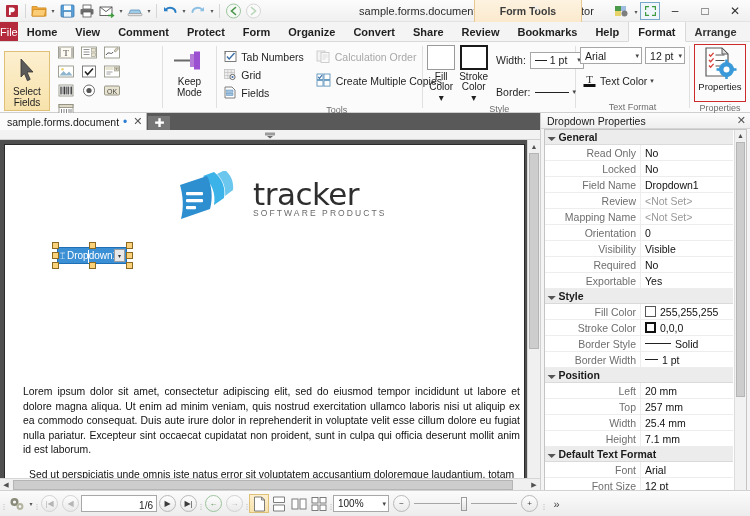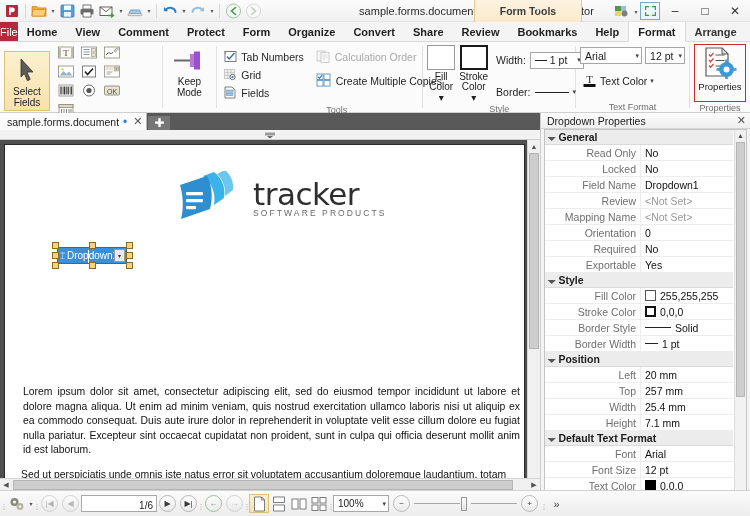--- a/index.html
+++ b/index.html
@@ -733,21 +733,21 @@
         <span class="handle" style="left:32px;  top:-5px;"></span>
         <span class="handle" style="left:69px;  top:-5px;"></span>
         <span class="handle" style="left:-5px;  top:5px;"></span>
         <span class="handle" style="left:69px;  top:5px;"></span>
         <span class="handle" style="left:-5px;  top:15px;"></span>
         <span class="handle" style="left:32px;  top:15px;"></span>
         <span class="handle" style="left:69px;  top:15px;"></span>
       </div>
 
       <div class="para" style="left:18px; top:240px; width:497px;">Lorem ipsum dolor sit amet, consectetur adipiscing elit, sed do eiusmod tempor incididunt ut labore et dolore magna aliqua. Ut enim ad minim veniam, quis nostrud exercitation ullamco laboris nisi ut aliquip ex ea commodo consequat. Duis aute irure dolor in reprehenderit in voluptate velit esse cillum dolore eu fugiat nulla pariatur. Excepteur sint occaecat cupidatat non proident, sunt in culpa qui officia deserunt mollit anim id est laborum.</div>
-      <div class="para" style="left:16px; top:323px; width:497px;">Sed ut perspiciatis unde omnis iste natus error sit voluptatem accusantium doloremque laudantium, totam</div>
+      <div class="para" style="left:24px; top:323px; width:497px;">Sed ut perspiciatis unde omnis iste natus error sit voluptatem accusantium doloremque laudantium, totam</div>
     </div>
   </div>
 
   <div class="vscroll" style="right:210px;">
     <div class="sb-arrow" style="left:0; top:0; width:12px; height:12px;">▲</div>
     <div class="sb-thumb" style="left:1px; top:13px; width:10px; height:196px;"></div>
     <div class="sb-arrow" style="left:0; bottom:0; width:12px; height:12px;">▼</div>
   </div>
   <div class="hscroll" style="bottom:26px; left:0; width:540px; height:12px;">
     <div class="sb-arrow" style="left:0; top:0; width:12px; height:12px;">◀</div>
@@ -785,20 +785,24 @@
         </div>
         <div class="prow">
           <span class="pname">Mapping Name</span>
           <span class="pval muted">&lt;Not Set&gt;</span>
         </div>
         <div class="prow">
           <span class="pname">Orientation</span>
           <span class="pval">0</span>
         </div>
         <div class="prow">
+          <span class="pname">Visibility</span>
+          <span class="pval">Visible</span>
+        </div>
+        <div class="prow">
           <span class="pname">Required</span>
           <span class="pval">No</span>
         </div>
         <div class="prow">
           <span class="pname">Exportable</span>
           <span class="pval">Yes</span>
         </div>
 
         <div class="cat">
           <span class="tri">◢</span>

